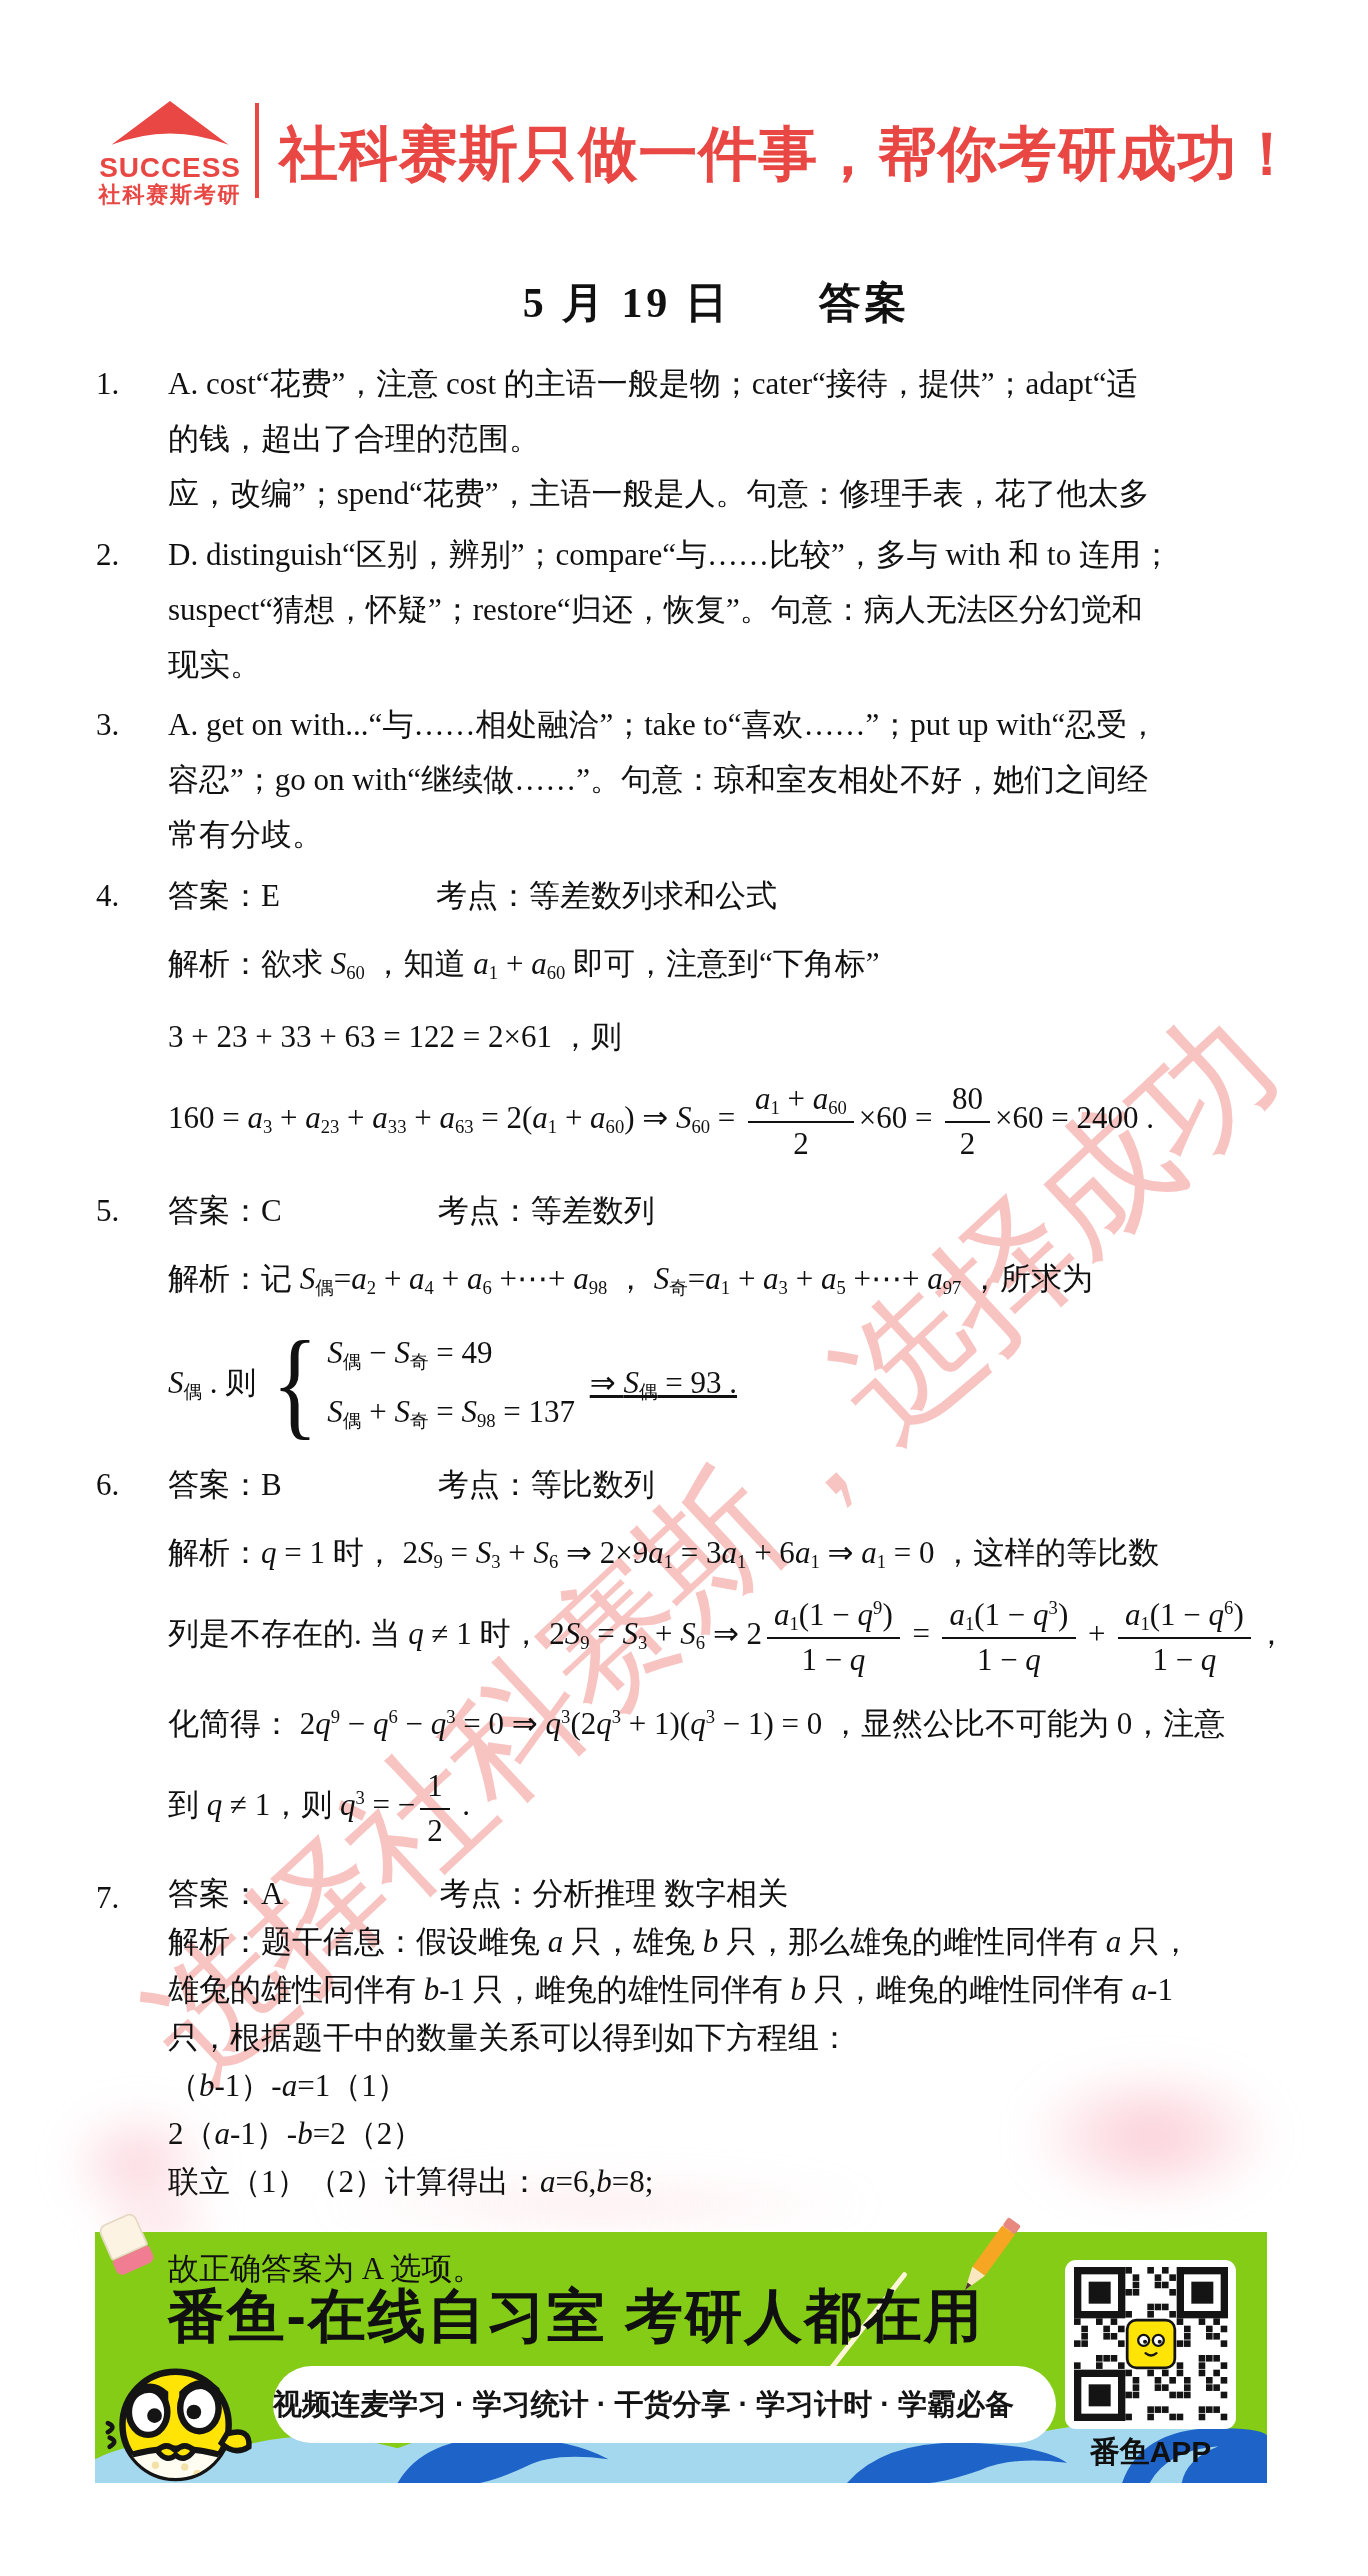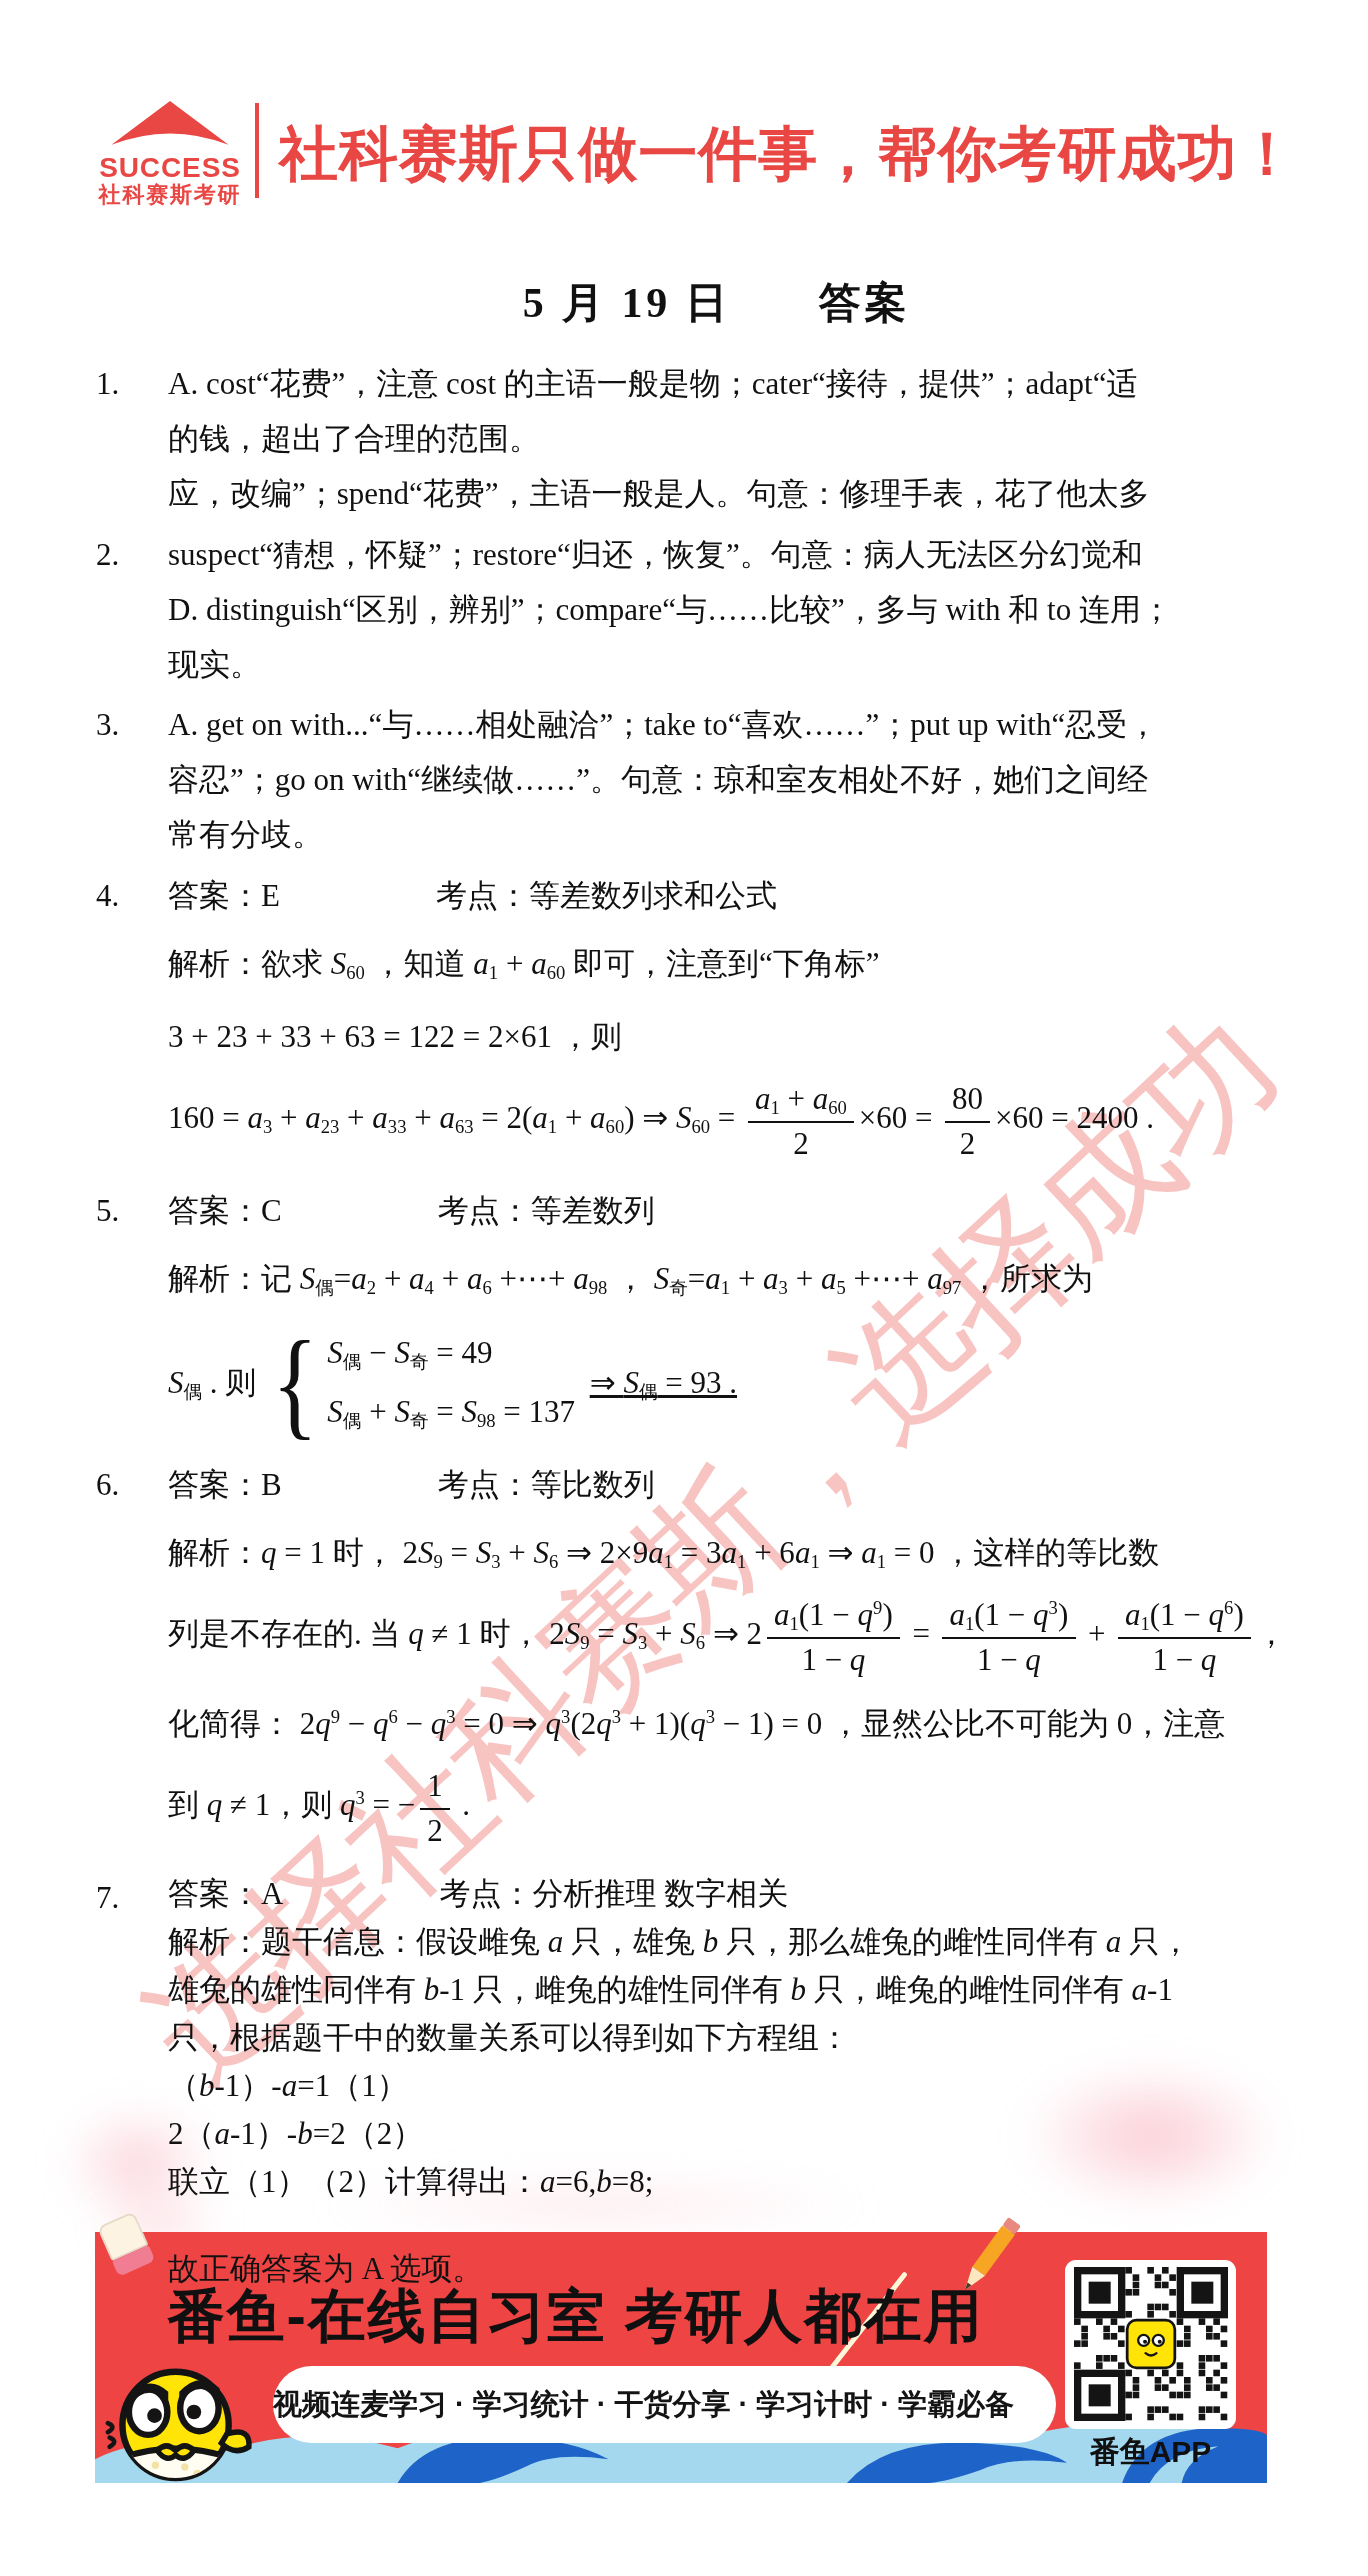--- a/index.html
+++ b/index.html
@@ -51,21 +51,21 @@
   .fn{display:block;padding:0 7.3px;border-bottom:2.8px solid #111;line-height:44px;}
   .fd{display:block;line-height:42px;padding:0 7.3px;}
   .cases{display:flex;align-items:center;margin-top:7.3px;}
   .brace{font-size:121px;font-weight:400;line-height:138px;transform:scaleX(.8);margin:0 3.7px 0 9.2px;}
   .crow{display:flex;flex-direction:column;gap:14.7px;}
   .crow span{line-height:44px;}
   .ctail{margin-left:14.7px;text-decoration:underline;}
   
   .conclusion{position:absolute;left:168px;top:2245px;font-size:31px;line-height:48px;z-index:5;}
   
-  .banner{position:absolute;left:95px;top:2232px;width:1172px;height:251px;background:#ef4444;
+  .banner{position:absolute;left:95px;top:2232px;width:1172px;height:251px;background:#84cc16;
           overflow:hidden;z-index:2;font-family:"Liberation Sans",sans-serif;}
   .btitle{position:absolute;left:72px;top:46px;font-size:58px;font-weight:900;color:#101010;
           letter-spacing:1.8px;white-space:nowrap;}
   .pill{position:absolute;left:178px;top:134px;width:783px;height:77px;background:#ffffff;
         border-radius:42px;display:flex;align-items:center;justify-content:flex-start;}
   .pill span{font-size:29px;font-weight:700;color:#141414;white-space:nowrap;}
   .mascot{position:absolute;left:0px;top:134px;width:163px;height:125px;}
   .qrbox{position:absolute;left:970px;top:27.5px;width:171px;height:169px;background:#ffffff;
          border-radius:11px;display:flex;align-items:center;justify-content:center;}
   .applabel{position:absolute;left:970px;top:200px;width:171px;text-align:center;
@@ -112,22 +112,22 @@
         <div class="num">1.</div>
         <div class="ibody">
           <div class="ln ">A. cost“花费”，注意 cost 的主语一般是物；cater“接待，提供”；adapt“适</div>
           <div class="ln ">的钱，超出了合理的范围。</div>
           <div class="ln ">应，改编”；spend“花费”，主语一般是人。句意：修理手表，花了他太多</div>
         </div>
       </div>
       <div class="item ">
         <div class="num">2.</div>
         <div class="ibody">
+          <div class="ln ">D. distinguish“区别，辨别”；compare“与……比较”，多与 with 和 to 连用；</div>
           <div class="ln ">suspect“猜想，怀疑”；restore“归还，恢复”。句意：病人无法区分幻觉和</div>
-          <div class="ln ">D. distinguish“区别，辨别”；compare“与……比较”，多与 with 和 to 连用；</div>
           <div class="ln ">现实。</div>
         </div>
       </div>
       <div class="item ">
         <div class="num">3.</div>
         <div class="ibody">
           <div class="ln ">A. get on with...“与……相处融洽”；take to“喜欢……”；put up with“忍受，</div>
           <div class="ln ">容忍”；go on with“继续做……”。句意：琼和室友相处不好，她们之间经</div>
           <div class="ln ">常有分歧。</div>
         </div>

